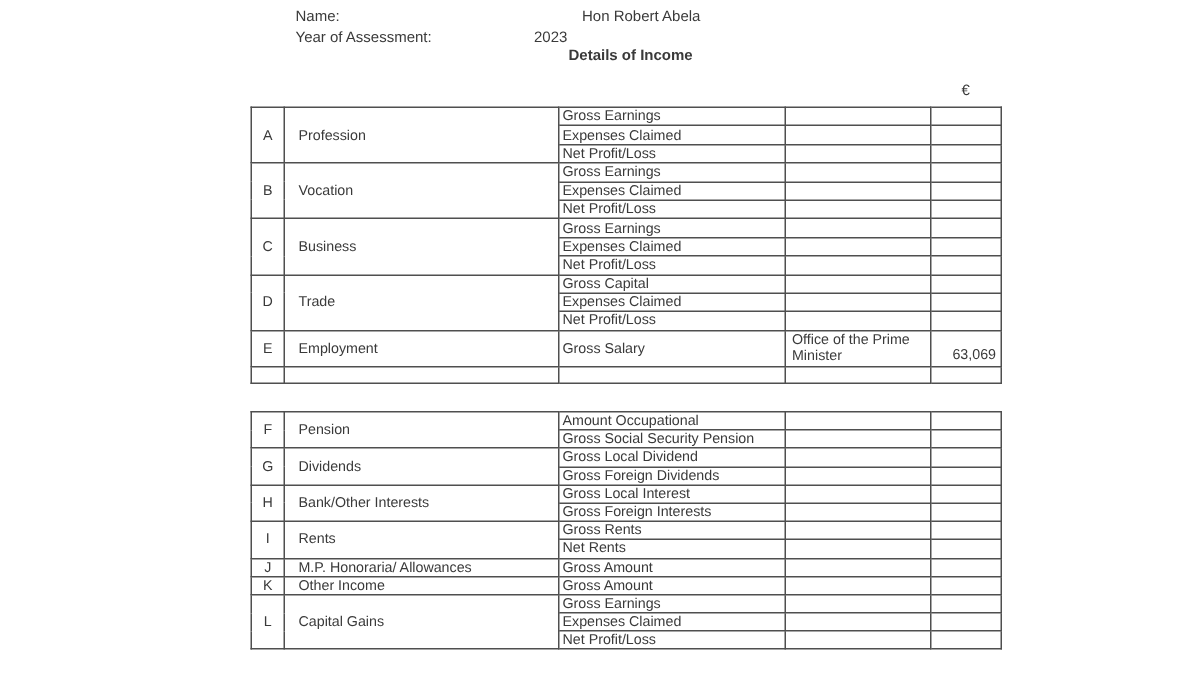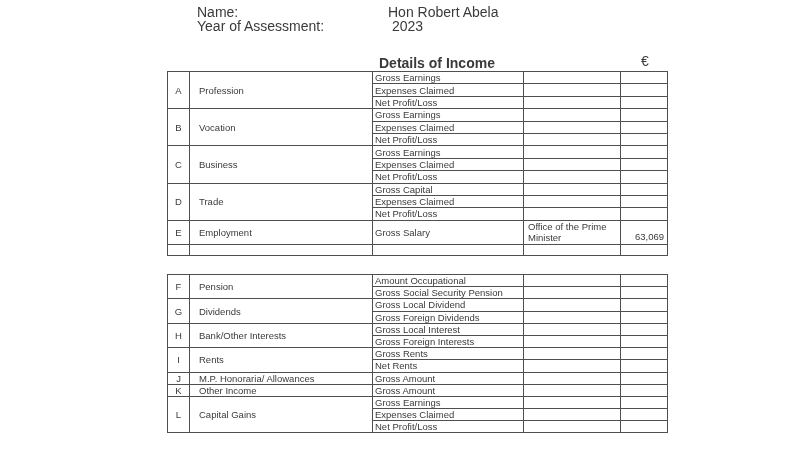--- a/index.html
+++ b/index.html
@@ -13,29 +13,29 @@
     position: relative;
     width: 800px;
     height: 450px;
     background: var(--bg);
     font-family: "Liberation Sans", sans-serif;
     color: var(--text);
     filter: blur(0.25px);
   }
   .hdr-label, .hdr-value, .doc-title, .euro {
     position: absolute;
-    font-size: 14px;
+    font-size: 10px;
     line-height: 12px;
     white-space: nowrap;
   }
   .hdr-label.name  { left: 197px; top: 6px; }
   .hdr-value.name  { left: 388px; top: 6px; }
   .hdr-label.year  { left: 197px; top: 20px; }
-  .hdr-value.year  { left: 392px; top: 20px; }
-  .doc-title { left: 379px; top: 57px; font-weight: bold; }
+  .hdr-value.year  { left: 356px; top: 20px; }
+  .doc-title { left: 379px; top: 32px; font-weight: bold; }
   .euro { left: 641px; top: 55px; }
 
   table.income-table {
     position: absolute;
     left: 167px;
     border-collapse: collapse;
     table-layout: fixed;
     width: 500px;
     font-size: 9.5px;
     color: var(--text);

